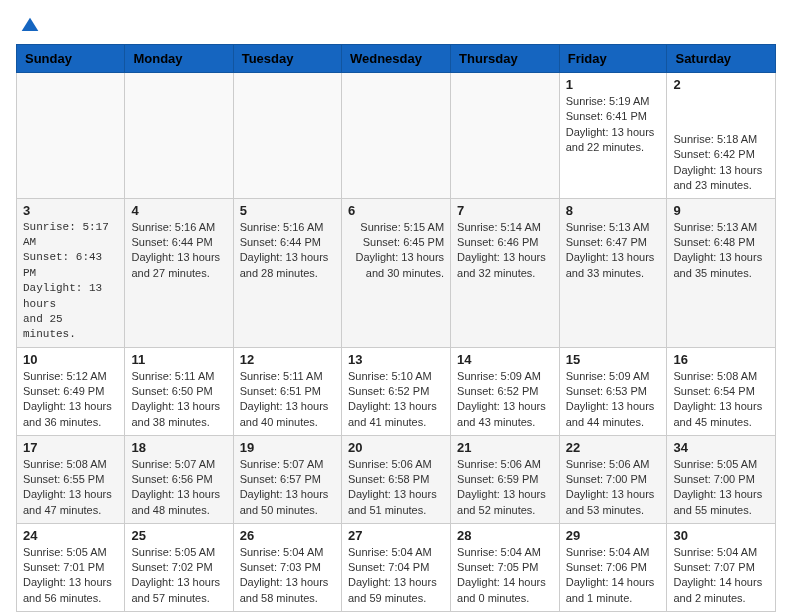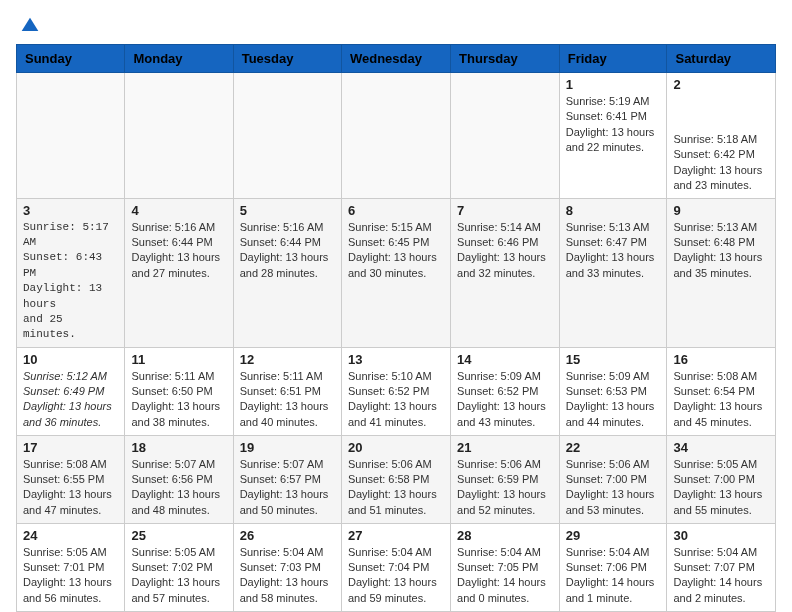--- a/index.html
+++ b/index.html
@@ -167,21 +167,21 @@
         </td>
         <td>
           <div class="day-number">5</div>
           <div class="day-info" style="white-space: pre-line;">Sunrise: 5:16 AM
 Sunset: 6:44 PM
 Daylight: 13 hours
 and 28 minutes.</div>
         </td>
         <td>
           <div class="day-number">6</div>
-          <div class="day-info" style="white-space: pre-line;">Sunrise: 5:15 AM
+          <div class="day-info" style="white-space: pre-line; text-align: right;">Sunrise: 5:15 AM
 Sunset: 6:45 PM
 Daylight: 13 hours
 and 30 minutes.</div>
         </td>
         <td>
           <div class="day-number">7</div>
           <div class="day-info" style="white-space: pre-line;">Sunrise: 5:14 AM
 Sunset: 6:46 PM
 Daylight: 13 hours
 and 32 minutes.</div>
@@ -197,21 +197,21 @@
           <div class="day-number">9</div>
           <div class="day-info" style="white-space: pre-line;">Sunrise: 5:13 AM
 Sunset: 6:48 PM
 Daylight: 13 hours
 and 35 minutes.</div>
         </td>
       </tr>
       <tr>
         <td>
           <div class="day-number">10</div>
-          <div class="day-info" style="white-space: pre-line; font-style: italic;">Sunrise: 5:12 AM
+          <div class="day-info" style="white-space: pre-line;">Sunrise: 5:12 AM
 Sunset: 6:49 PM
 Daylight: 13 hours
 and 36 minutes.</div>
         </td>
         <td>
           <div class="day-number">11</div>
           <div class="day-info" style="white-space: pre-line;">Sunrise: 5:11 AM
 Sunset: 6:50 PM
 Daylight: 13 hours
 and 38 minutes.</div>

